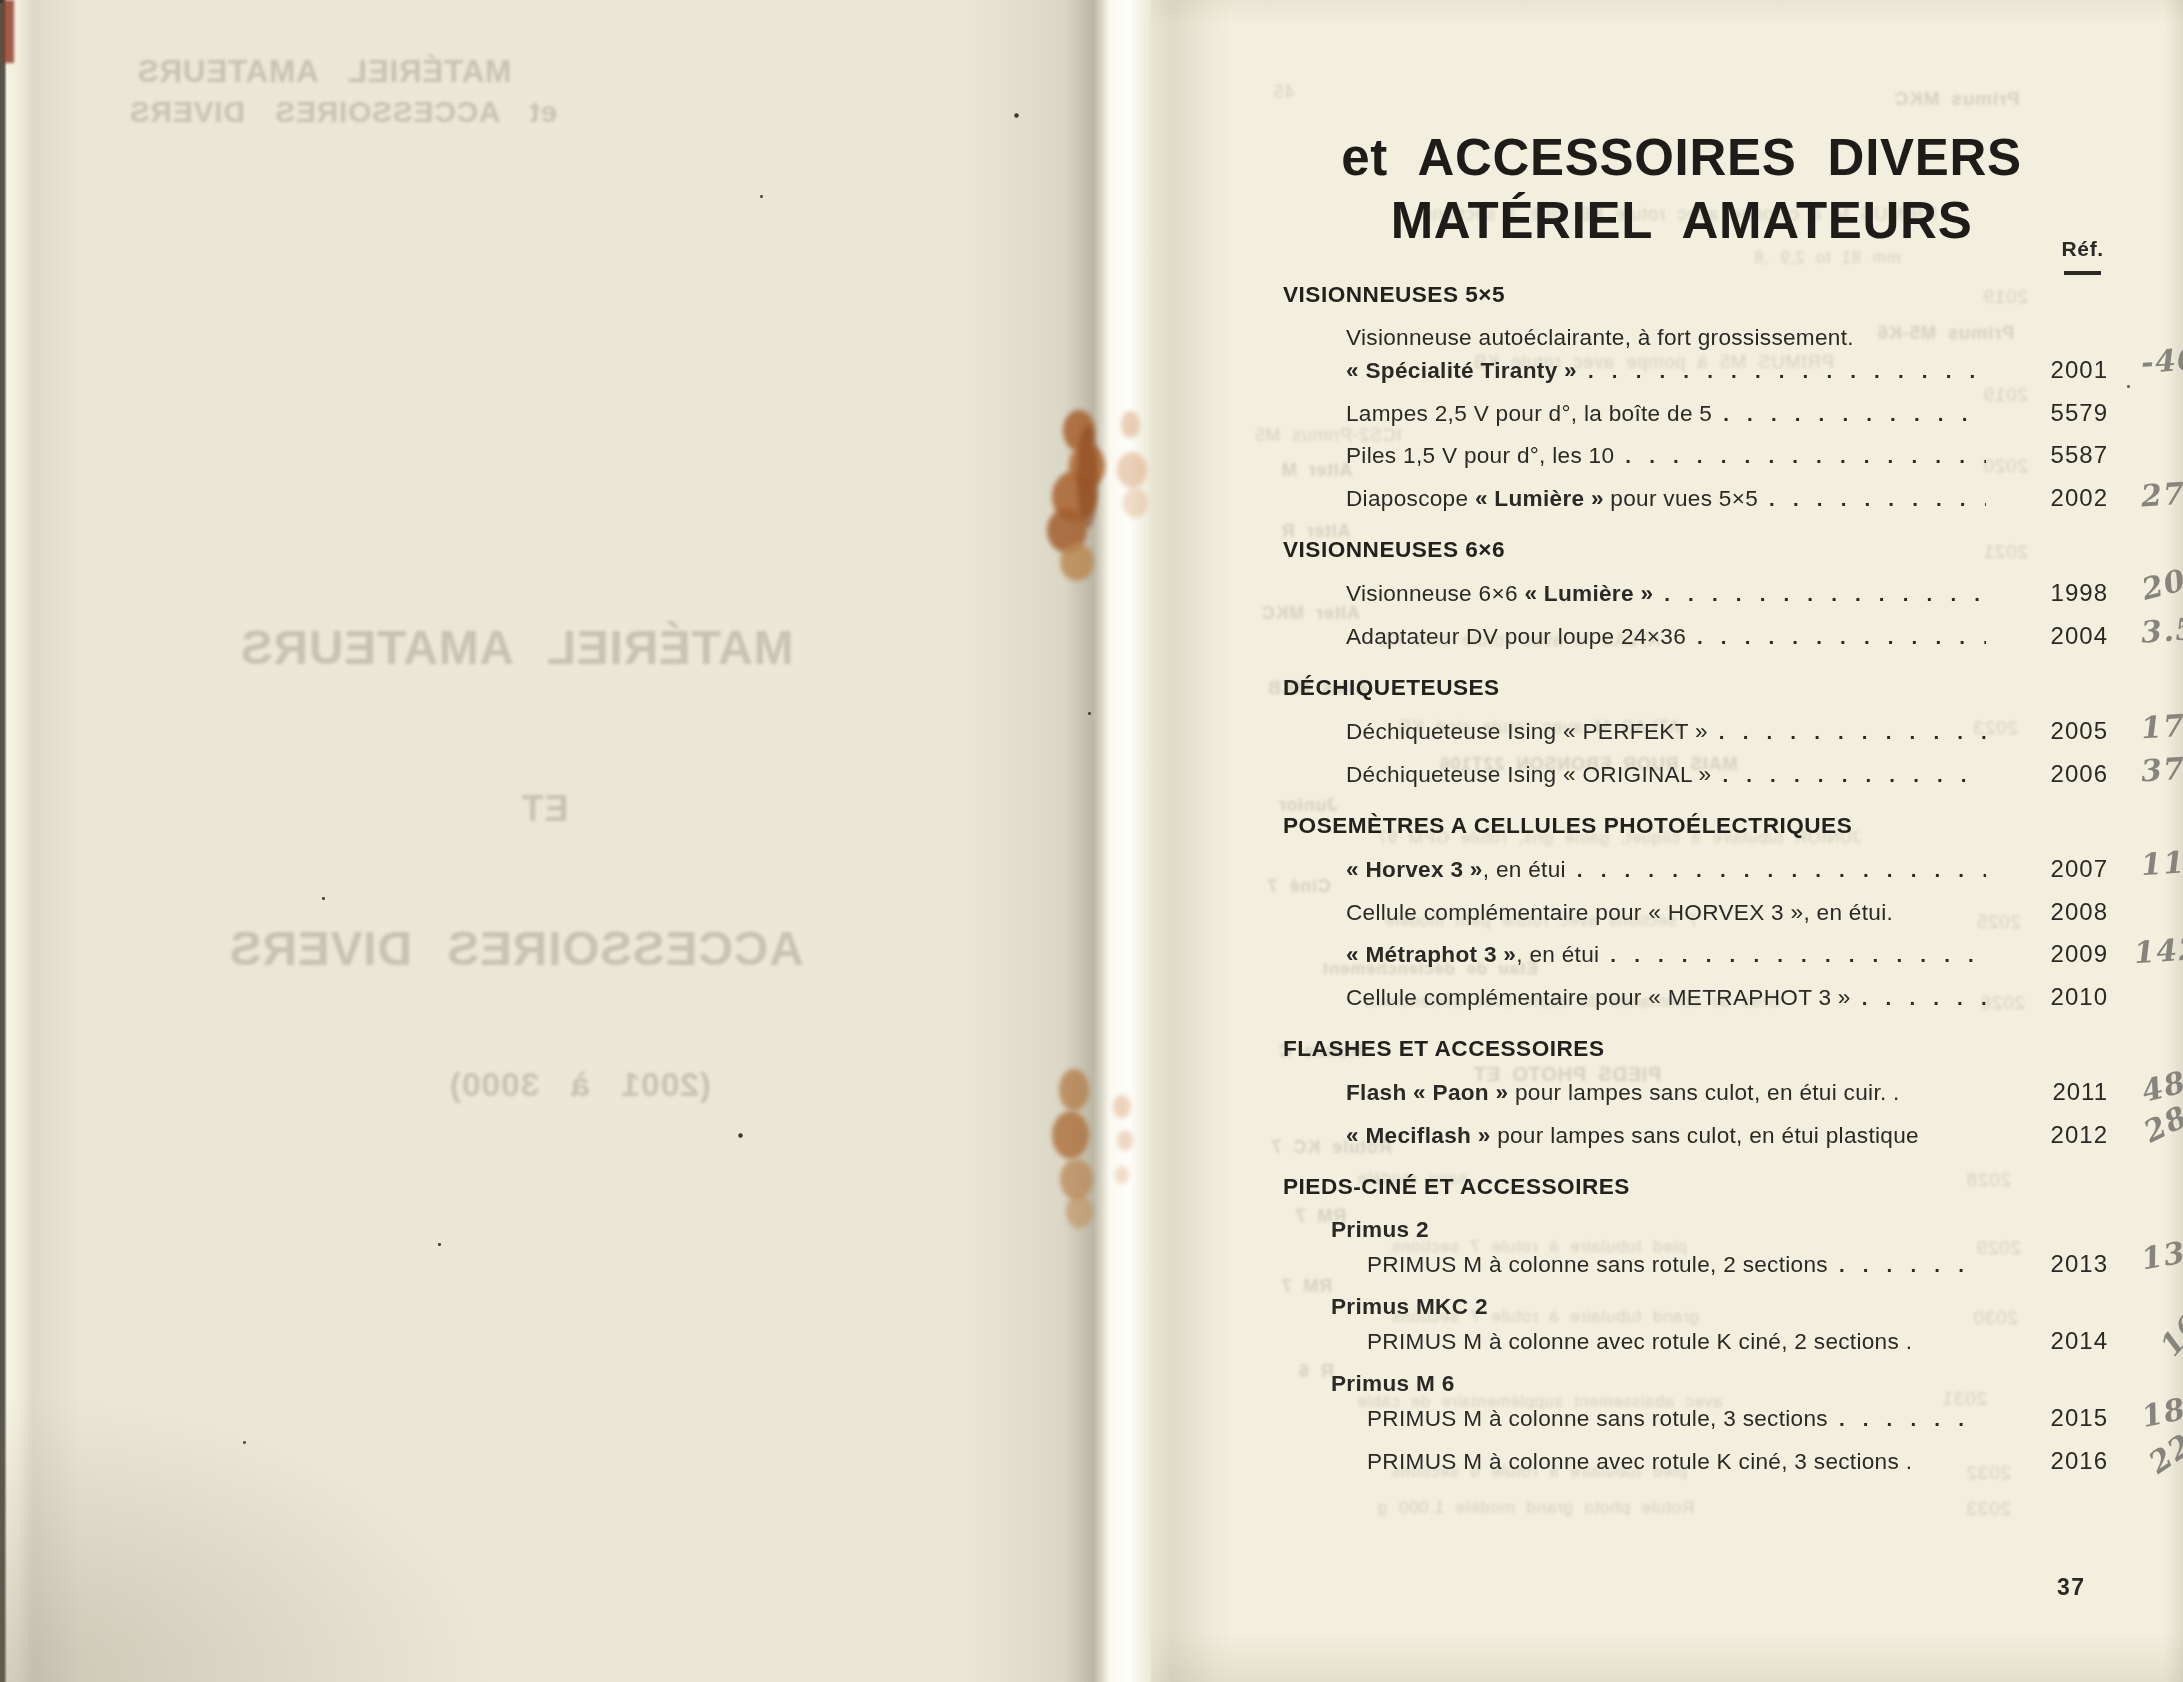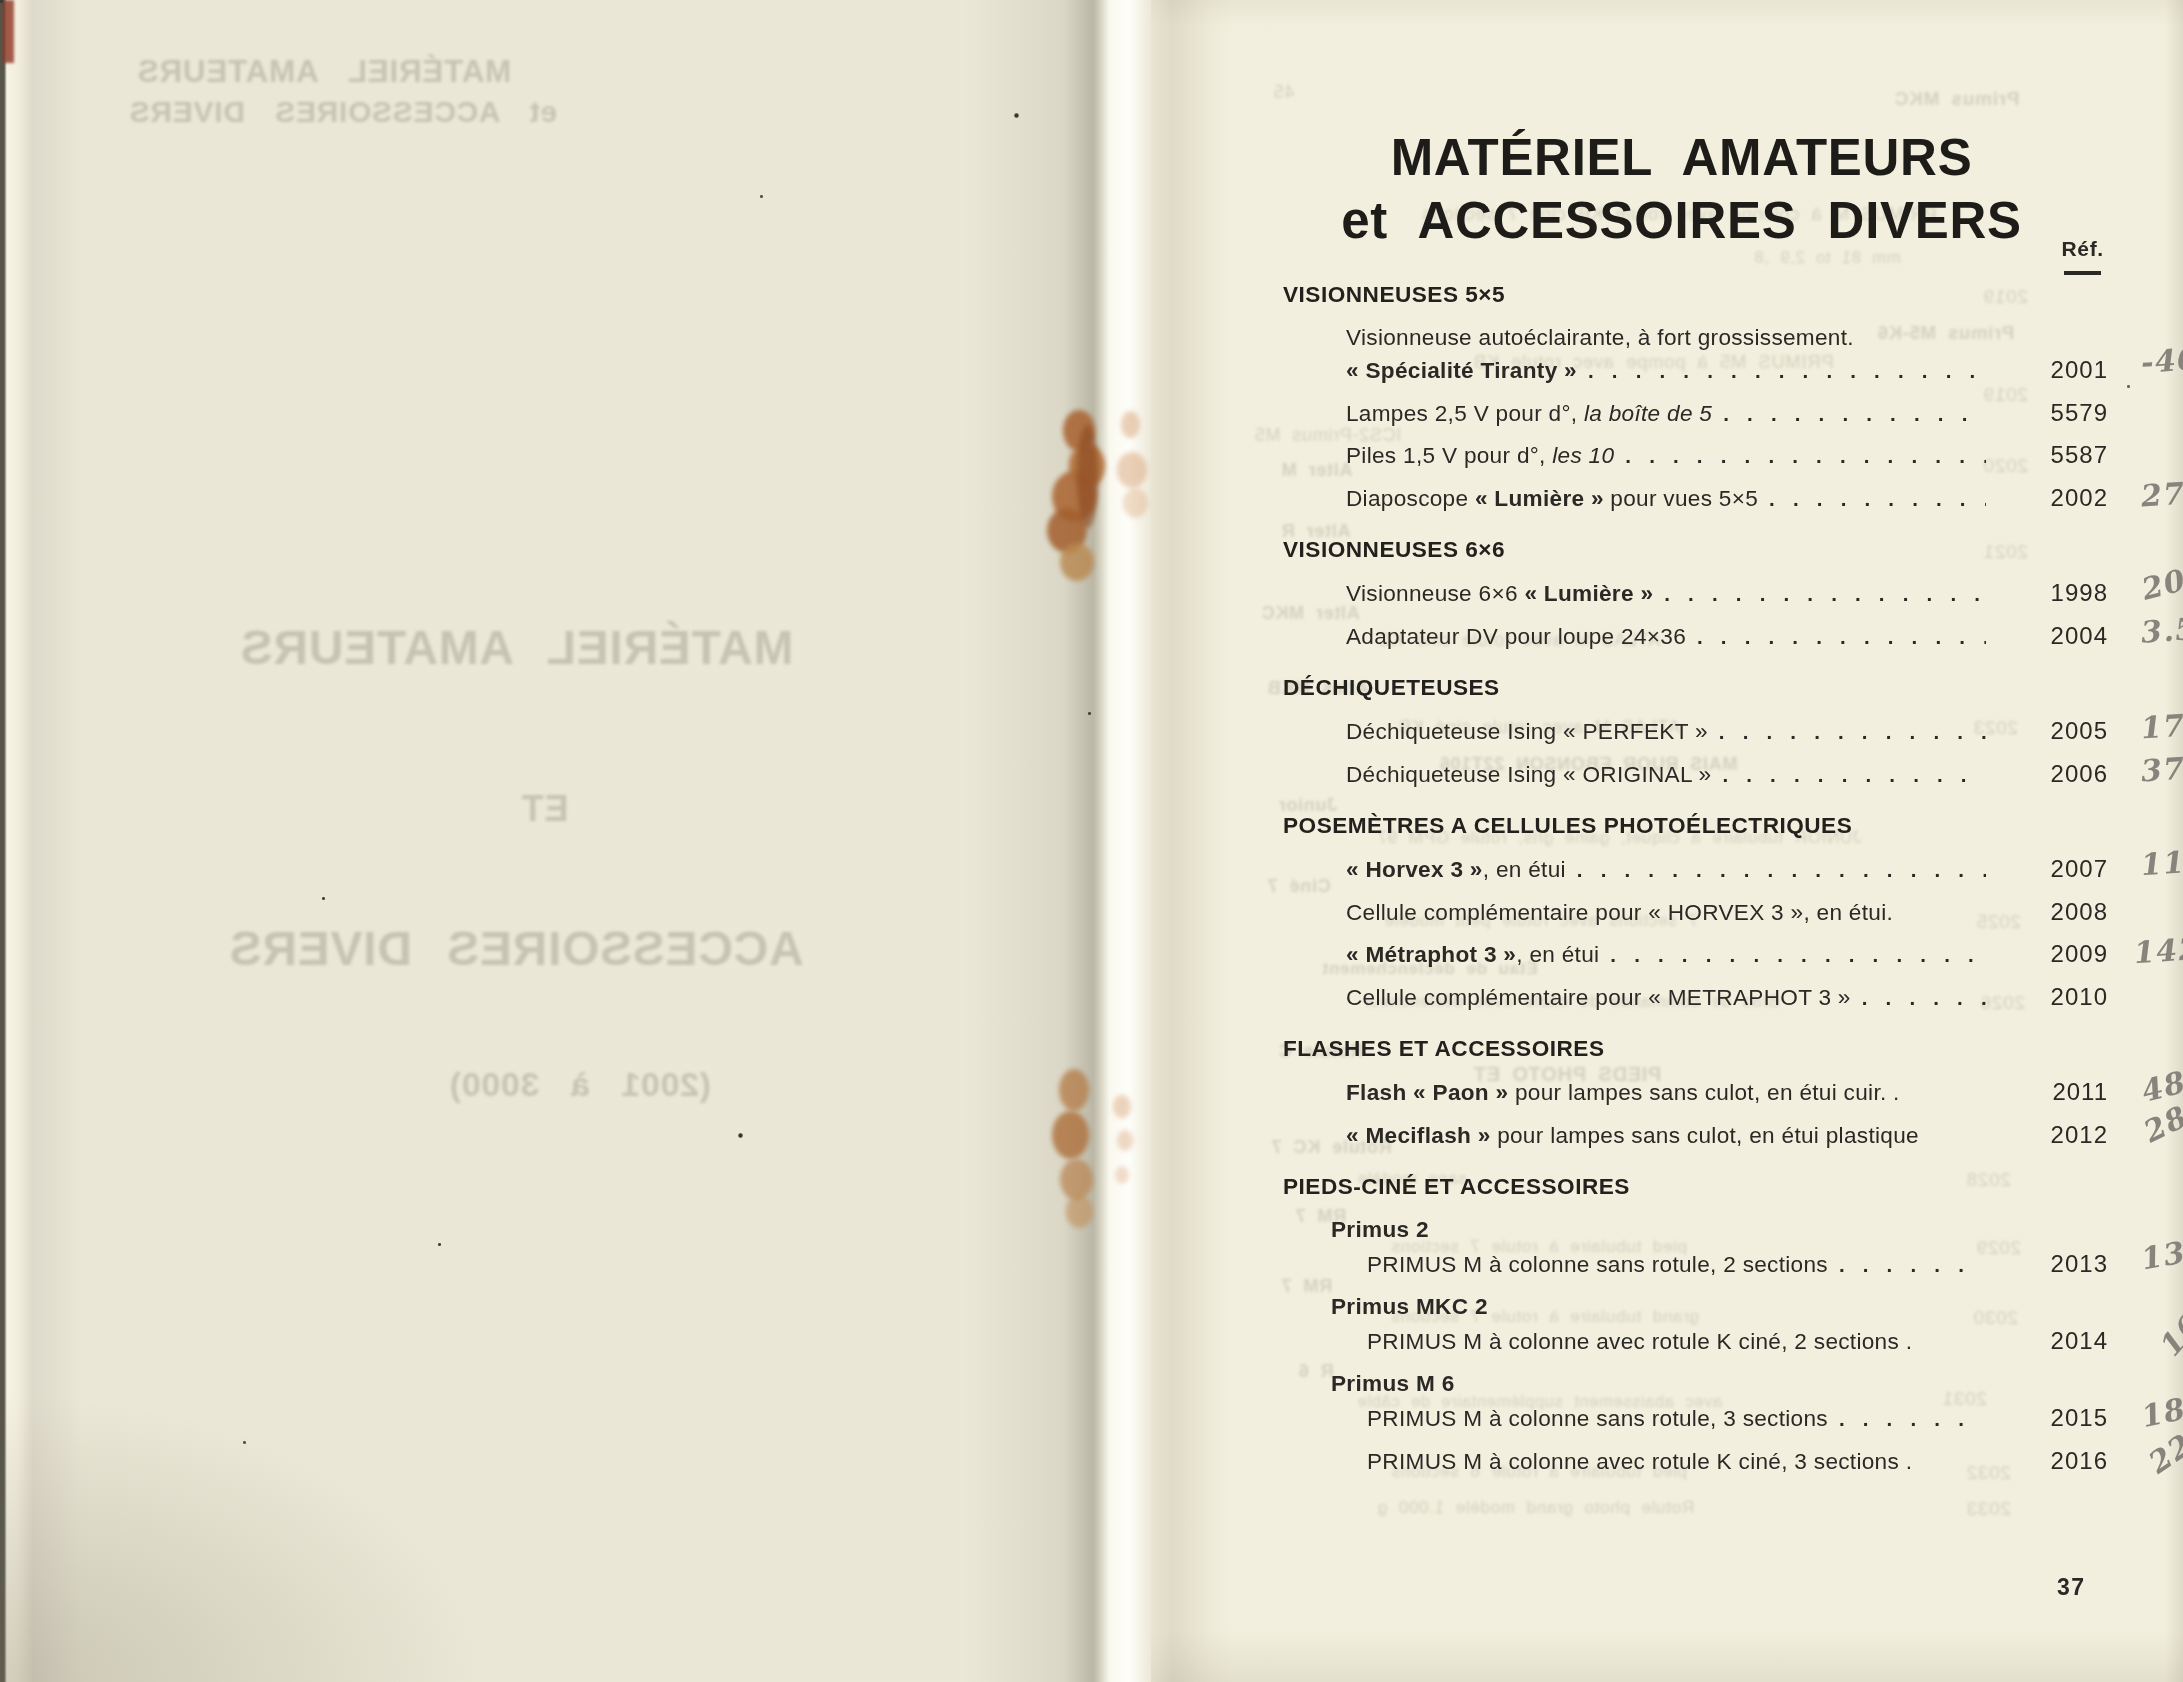--- a/index.html
+++ b/index.html
@@ -45,21 +45,21 @@
   .section{margin-bottom:25px;}
   .section-heading{font-weight:700;font-size:22.6px;letter-spacing:0.5px;margin-bottom:17px;color:#23211d;}
   .row{position:relative;display:flex;align-items:baseline;padding-left:63px;
        font-size:22.6px;letter-spacing:0.3px;margin-bottom:15.8px;line-height:26px;}
   .row--desc{margin-bottom:6.2px;}
   .row--deep{padding-left:84px;}
   .subhead{font-weight:700;font-size:22.6px;letter-spacing:0.3px;padding-left:48px;
            margin:9.6px 0 8.2px 0;}
   .label{white-space:nowrap;}
   .seg-b{font-weight:700;}
-  .seg-i{font-style:italic;}
+  .seg-i{}
   .leader{flex:1 1 auto;overflow:hidden;white-space:nowrap;margin:0 26px 0 11px;
           font-weight:700;letter-spacing:6.2px;font-size:20.6px;}
   .leader--short{flex:0 0 127px;margin-right:0;}
   .spacer{flex:1 1 auto;}
   .ref{flex:0 0 96px;text-align:right;font-size:24px;letter-spacing:1px;}
 
   .price{position:absolute;left:858px;top:-5.5px;white-space:nowrap;
          font-family:"DejaVu Serif",serif;font-style:italic;font-weight:700;
          font-size:30px;color:#87847d;letter-spacing:1.4px;transform:rotate(-4deg);}
   .price[data-ref="2001"]{top:-11px;}
@@ -143,22 +143,22 @@
         <span class="ghost" style="left: 206px; top: 1392px; font-size: 16.4px; font-weight: 400;">avec abaissement supplémentaire de câble</span>
         <span class="ghost" style="left: 791px; top: 1388px; font-size: 19px; font-weight: 400;">2031</span>
         <span class="ghost" style="left: 240px; top: 1462px; font-size: 17px; font-weight: 400;">pied tubulaire à rotule 6 sections</span>
         <span class="ghost" style="left: 815px; top: 1462px; font-size: 19px; font-weight: 400;">2032</span>
         <span class="ghost" style="left: 226px; top: 1498px; font-size: 17px; font-weight: 400;">Rotule photo grand modèle 1.000 g</span>
         <span class="ghost" style="left: 815px; top: 1498px; font-size: 19px; font-weight: 400;">2033</span>
       </div>
 
     <div class="content">
       <div class="title">
+        <div>et ACCESSOIRES DIVERS</div>
         <div>MATÉRIEL AMATEURS</div>
-        <div>et ACCESSOIRES DIVERS</div>
       </div>
 
       <div class="ref-head">
         <span class="ref-word">Réf.</span>
         <div class="ref-dash"></div>
       </div>
 
       <div class="sections" id="sections">
           <div class="section">
             <div class="section-heading">VISIONNEUSES 5×5</div>

